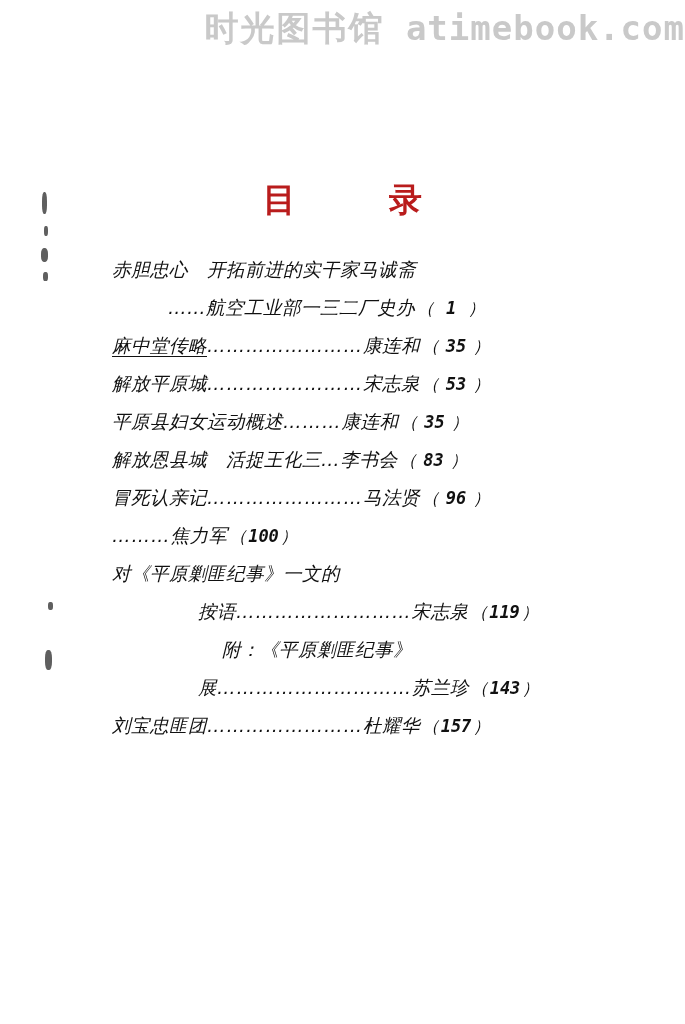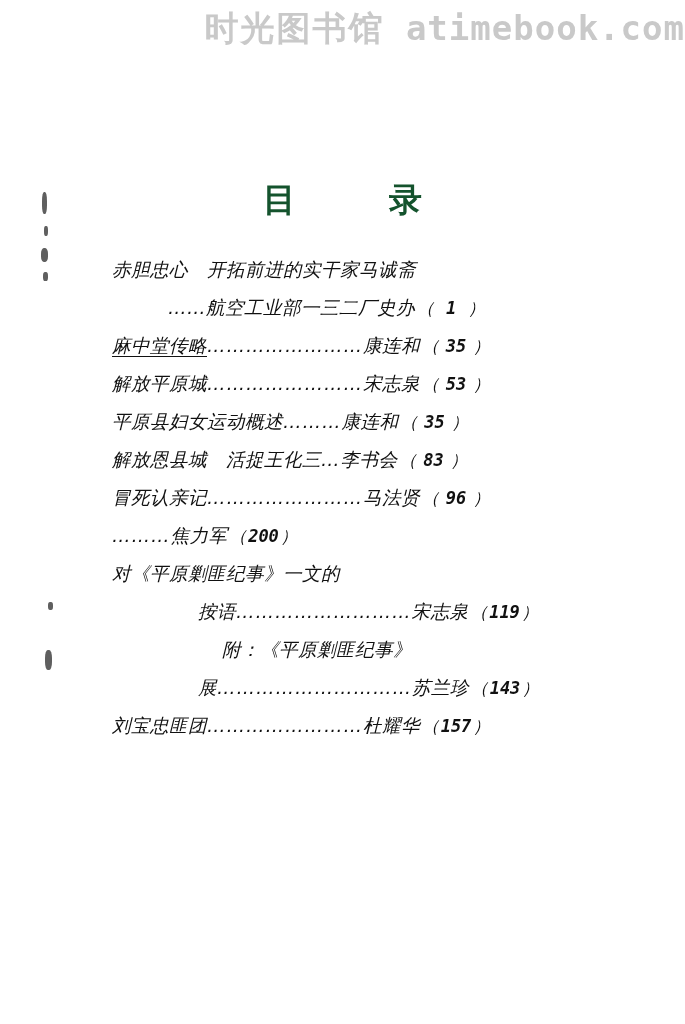--- a/index.html
+++ b/index.html
@@ -49,21 +49,21 @@
     position: absolute;
     top: 178px;
     left: 0;
     width: 685px;
     text-align: center;
     font-family: "DejaVu Sans", sans-serif;
     font-size: 33px;
     font-weight: bold;
     letter-spacing: 30px;
     text-indent: 30px;
-    color: #14532d;
+    color: #b91c1c;
   }
 
   
   .toc-list {
     position: absolute;
     top: 257px;
     left: 112px;
     width: 500px;
     font-size: 18.5px;
     color: #111;
@@ -167,21 +167,21 @@
       </div>
       <div class="toc-row">
         <span class="e-title">冒死认亲记</span>
         <span class="e-dots">……………………</span>
         <span class="e-author">马法贤</span>
         <span class="e-page"><span>（</span><span class="pnum">96</span><span>）</span></span>
       </div>
       <div class="toc-row">
         <span class="e-dots">………</span>
         <span class="e-author">焦力军</span>
-        <span class="e-page"><span>（</span><span class="pnum">200</span><span>）</span></span>
+        <span class="e-page"><span>（</span><span class="pnum">100</span><span>）</span></span>
       </div>
       <div class="toc-row">
         <span class="e-title">对《平原剿匪纪事》一文的</span>
       </div>
       <div class="toc-row indent-2">
         <span class="e-title">按语</span>
         <span class="e-dots">………………………</span>
         <span class="e-author">宋志泉</span>
         <span class="e-page"><span>（</span><span class="pnum">119</span><span>）</span></span>
       </div>

